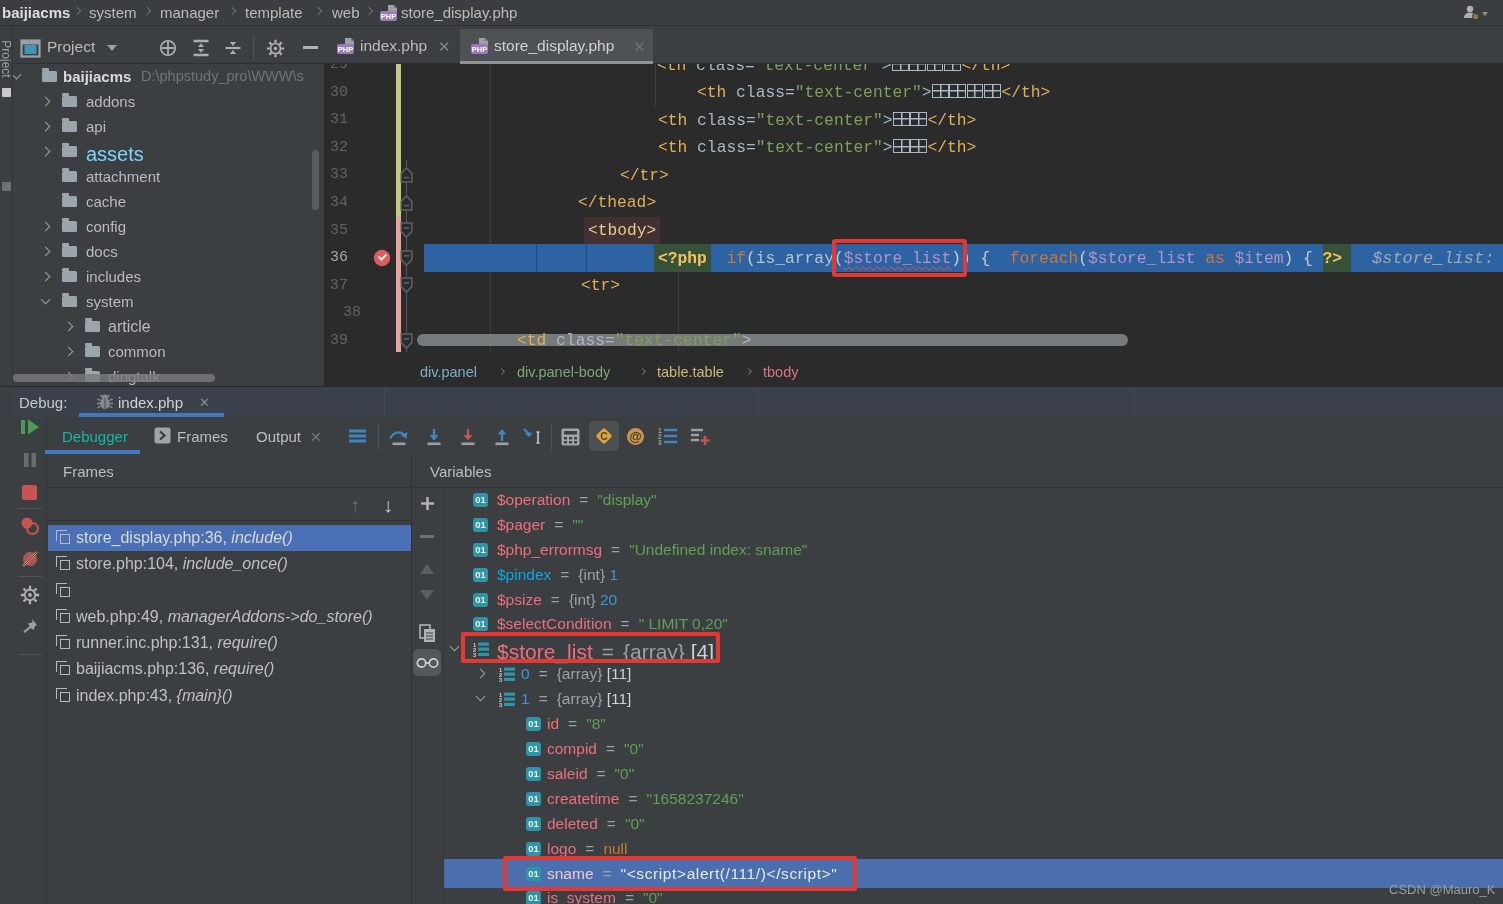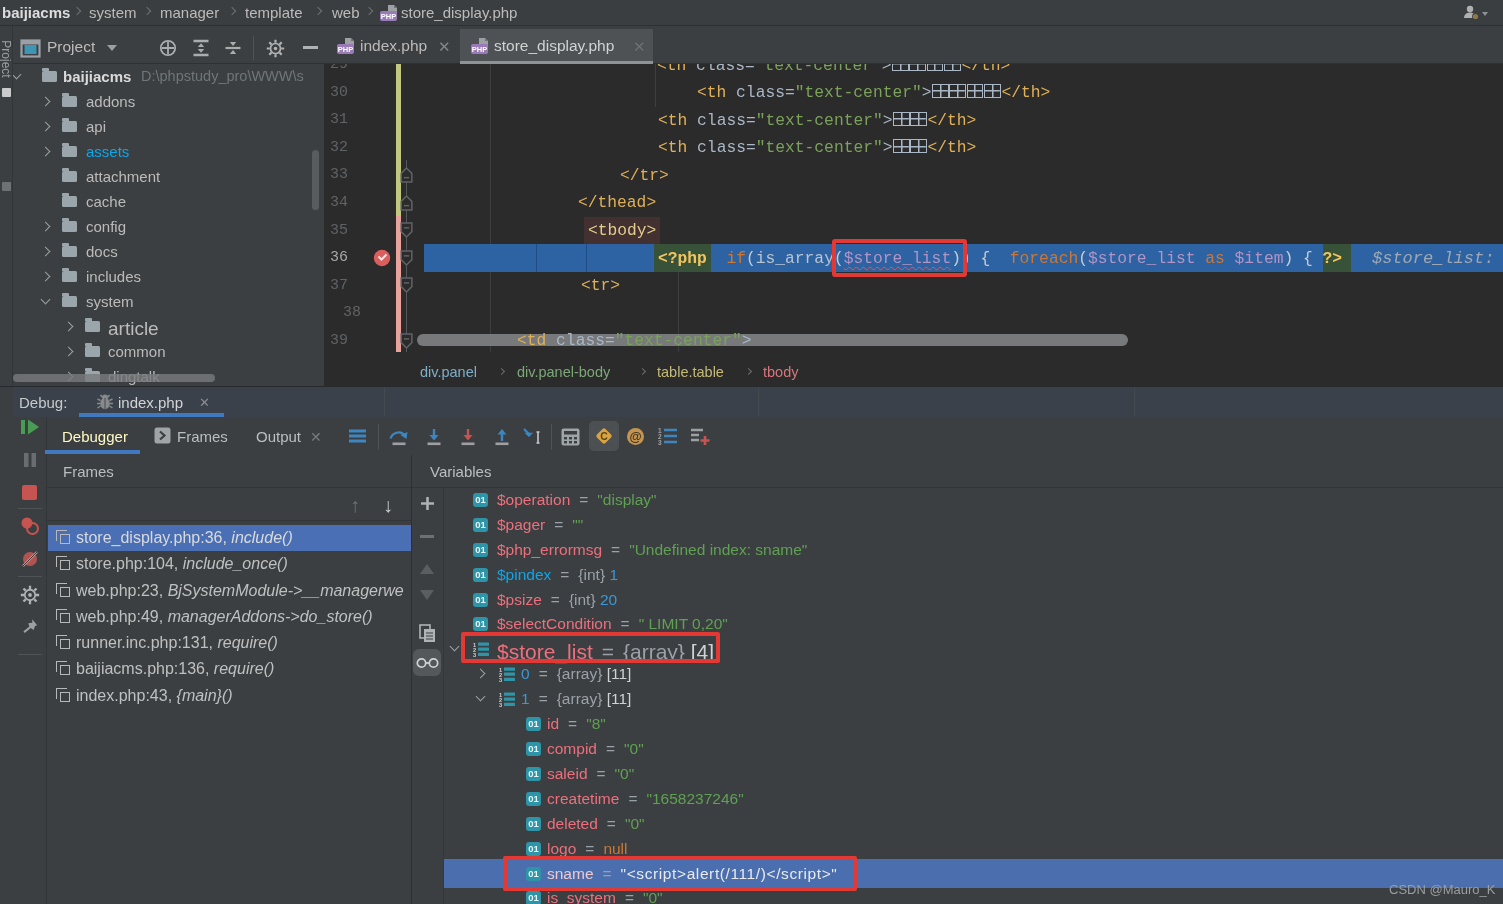--- a/index.html
+++ b/index.html
@@ -106,40 +106,40 @@
 <span class="folder" style="left:29px;top:7px"></span>
 <div class="abs" style="left:50px;top:4px;font-size:15px;font-weight:bold;color:#d8dadc;white-space:nowrap">baijiacms</div>
 <span class="chevR abs" style="left:29px;top:34px"></span>
 <span class="folder" style="left:49px;top:32px"></span>
 <div class="abs" style="left:73px;top:29px;font-size:15px;color:#bbbbbb;white-space:nowrap">addons</div>
 <span class="chevR abs" style="left:29px;top:59px"></span>
 <span class="folder" style="left:49px;top:57px"></span>
 <div class="abs" style="left:73px;top:54px;font-size:15px;color:#bbbbbb;white-space:nowrap">api</div>
 <span class="chevR abs" style="left:29px;top:84px"></span>
 <span class="folder" style="left:49px;top:82px"></span>
-<div class="abs" style="left:73px;top:79px;font-size:15px;color:#0ea5e9;white-space:nowrap">assets</div>
+<div class="abs" style="left:73px;top:79px;font-size:20px;color:#7dd3fc;white-space:nowrap">assets</div>
 <span class="folder" style="left:49px;top:107px"></span>
 <div class="abs" style="left:73px;top:104px;font-size:15px;color:#bbbbbb;white-space:nowrap">attachment</div>
 <span class="folder" style="left:49px;top:132px"></span>
 <div class="abs" style="left:73px;top:129px;font-size:15px;color:#bbbbbb;white-space:nowrap">cache</div>
 <span class="chevR abs" style="left:29px;top:159px"></span>
 <span class="folder" style="left:49px;top:157px"></span>
 <div class="abs" style="left:73px;top:154px;font-size:15px;color:#bbbbbb;white-space:nowrap">config</div>
 <span class="chevR abs" style="left:29px;top:184px"></span>
 <span class="folder" style="left:49px;top:182px"></span>
 <div class="abs" style="left:73px;top:179px;font-size:15px;color:#bbbbbb;white-space:nowrap">docs</div>
 <span class="chevR abs" style="left:29px;top:209px"></span>
 <span class="folder" style="left:49px;top:207px"></span>
 <div class="abs" style="left:73px;top:204px;font-size:15px;color:#bbbbbb;white-space:nowrap">includes</div>
 <span class="chevD abs" style="left:29px;top:232px"></span>
 <span class="folder" style="left:49px;top:232px"></span>
 <div class="abs" style="left:73px;top:229px;font-size:15px;color:#bbbbbb;white-space:nowrap">system</div>
 <span class="chevR abs" style="left:52px;top:259px"></span>
 <span class="folder" style="left:72px;top:257px"></span>
-<div class="abs" style="left:95px;top:254px;font-size:19px;color:#bbbbbb;white-space:nowrap">article</div>
+<div class="abs" style="left:95px;top:254px;font-size:16px;color:#bbbbbb;white-space:nowrap">article</div>
 <span class="chevR abs" style="left:52px;top:284px"></span>
 <span class="folder" style="left:72px;top:282px"></span>
 <div class="abs" style="left:95px;top:279px;font-size:15px;color:#bbbbbb;white-space:nowrap">common</div>
 <span class="chevR abs" style="left:52px;top:309px"></span>
 <span class="folder" style="left:72px;top:307px"></span>
 <div class="abs" style="left:95px;top:304px;font-size:15px;color:#bbbbbb;white-space:nowrap">dingtalk</div>
 <div class="abs" style="left:128px;top:4px;font-size:14.5px;color:#6f7578;white-space:nowrap">D:\phpstudy_pro\WWW\s</div>
 <div class="abs" style="left:299px;top:86px;width:7px;height:60px;background:#595c5e;border-radius:4px"></div>
 <div class="abs" style="left:0;top:310px;width:202px;height:8px;background:rgba(120,123,125,0.8);border-radius:4px"></div>
 </div>
@@ -259,21 +259,21 @@
 <circle cx="9.5" cy="9.5" r="5" fill="none" stroke="#afb1b3" stroke-width="1.7"></circle>
 <circle cx="9.5" cy="9.5" r="1.8" fill="#afb1b3"></circle>
 <g stroke="#afb1b3" stroke-width="2.2">
         <path d="M9.5 0.8v3M9.5 15.2v3M0.8 9.5h3M15.2 9.5h3M3.3 3.3l2.1 2.1M13.6 13.6l2.1 2.1M15.7 3.3l-2.1 2.1M5.4 13.6l-2.1 2.1"></path>
       </g>
     </svg>
 <svg style="left:21px;top:617px" width="18" height="18" viewBox="0 0 18 18">
 <path d="M10.5 2l5.5 5.5-2 1-1 4-3-1.5L4.5 16.5 3 15l5.5-5.5L7 6.5l4-1z" fill="#9da0a2" transform="rotate(6 9 9)"></path>
     </svg>
 <div class="abs" style="left:18px;top:654px;width:24px;height:1px;background:#505254"></div>
-<div class="abs" style="left:62px;top:428px;font-size:15px;color:#fef9c3">Debugger</div>
+<div class="abs" style="left:62px;top:428px;font-size:15px;color:#14b8a6">Debugger</div>
 <div class="abs" style="left:45px;top:450px;width:95px;height:3.5px;background:#4079bf"></div>
 <svg style="left:154px;top:427px" width="17" height="17" viewBox="0 0 17 17">
 <rect x="0.5" y="0.5" width="16" height="16" rx="2.5" fill="#9fa4a6"></rect>
       <path d="M6 4.5l4.5 4L6 12.5" stroke="#3c3f41" stroke-width="2.2" fill="none"></path>
     </svg>
 <div class="abs" style="left:177px;top:428px;font-size:15px;color:#bbbec0">Frames</div>
 <div class="abs" style="left:256px;top:428px;font-size:15px;color:#bbbec0">Output</div>
 <div class="abs" style="left:310px;top:429px;font-size:14px;color:#787b7d">✕</div>
 <svg style="left:348px;top:429px" width="19" height="14" viewBox="0 0 19 14">
 <g stroke="#3e86c0" stroke-width="3">
@@ -352,21 +352,20 @@
 <div class="abs" style="left:411px;top:455px;width:1px;height:449px;background:#2e3133"></div>
 <div class="abs" style="left:350px;top:494px;font-size:20px;color:#6e7173;font-weight:bold">↑</div>
 <div class="abs" style="left:383px;top:494px;font-size:20px;color:#c8cacc;font-weight:bold">↓</div>
 <div class="abs" style="left:47px;top:520px;width:364px;height:1px;background:#323538"></div>
 <div class="abs" style="left:48px;top:525px;width:363px;height:26px;background:#4b6fb5"></div>
 <span class="fr-ic" style="left:60px;top:534px"></span>
 <div class="abs" style="left:76px;top:528.5px;font-size:16px;color:#d8dadc;white-space:nowrap;max-width:335px;overflow:hidden">store_display.php:36, <i>include()</i></div>
 <span class="fr-ic" style="left:60px;top:560px"></span>
 <div class="abs" style="left:76px;top:554.5px;font-size:16px;color:#bec0c2;white-space:nowrap;max-width:335px;overflow:hidden">store.php:104, <i>include_once()</i></div>
 <span class="fr-ic" style="left:60px;top:587px"></span>
-<div class="abs" style="left:76px;top:581.5px;font-size:16px;color:#bec0c2;white-space:nowrap;max-width:335px;overflow:hidden">web.php:23, <i>BjSystemModule-&gt;__managerwe</i></div>
 <span class="fr-ic" style="left:60px;top:613px"></span>
 <div class="abs" style="left:76px;top:607.5px;font-size:16px;color:#bec0c2;white-space:nowrap;max-width:335px;overflow:hidden">web.php:49, <i>managerAddons-&gt;do_store()</i></div>
 <span class="fr-ic" style="left:60px;top:639px"></span>
 <div class="abs" style="left:76px;top:633.5px;font-size:16px;color:#bec0c2;white-space:nowrap;max-width:335px;overflow:hidden">runner.inc.php:131, <i>require()</i></div>
 <span class="fr-ic" style="left:60px;top:665px"></span>
 <div class="abs" style="left:76px;top:659.5px;font-size:16px;color:#bec0c2;white-space:nowrap;max-width:335px;overflow:hidden">baijiacms.php:136, <i>require()</i></div>
 <span class="fr-ic" style="left:60px;top:692px"></span>
 <div class="abs" style="left:76px;top:686.5px;font-size:16px;color:#bec0c2;white-space:nowrap;max-width:335px;overflow:hidden">index.php:43, <i>{main}()</i></div>
 <div class="abs" style="left:443px;top:488px;width:1px;height:416px;background:#35383a"></div>
 <svg style="left:420px;top:496px" width="15" height="15" viewBox="0 0 15 15">

